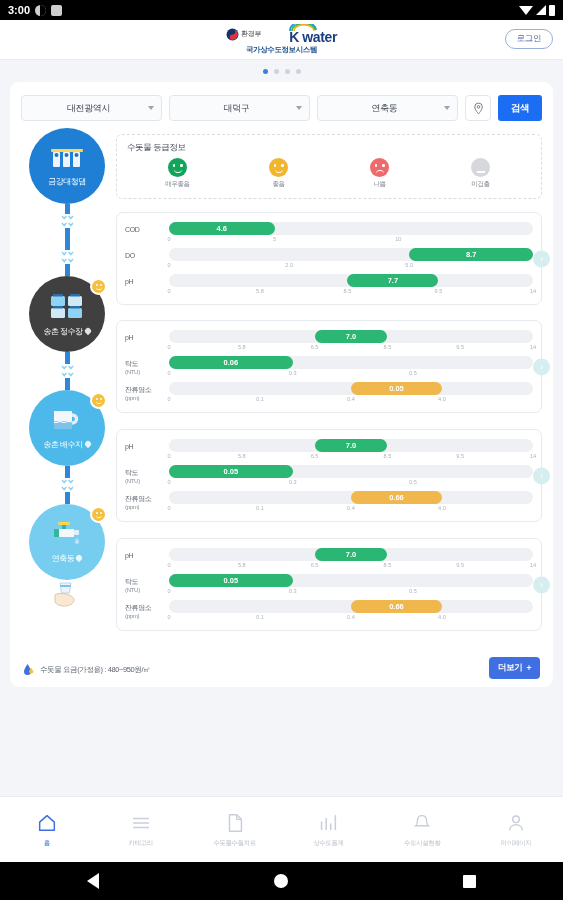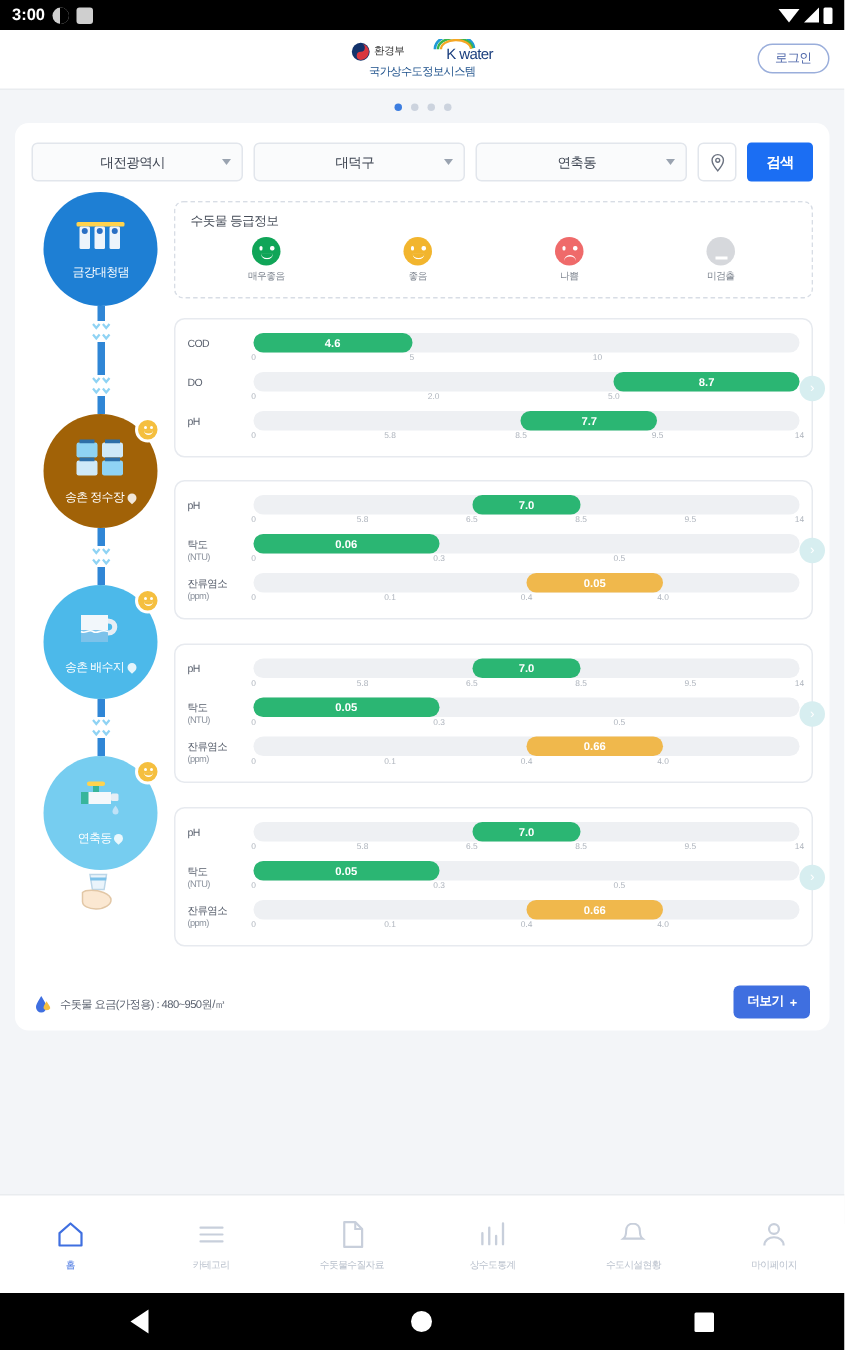--- a/index.html
+++ b/index.html
@@ -32,22 +32,22 @@
     display: flex; align-items: center; justify-content: center;
     border-bottom: 1px solid #e9ecef;
   }
   .logo-wrap { display: flex; flex-direction: column; align-items: center; gap: 1px; }
   .logo-row { display: flex; align-items: center; gap: 7px; }
   .moe { display: flex; align-items: center; gap: 2px; }
   .moe-mark { width: 13px; height: 13px; }
   .moe-txt { font-size: 7px; color: #333; letter-spacing: -0.3px; }
   .kw { display: flex; flex-direction: column; align-items: center; line-height: 1; }
   .kw-arc { width: 30px; height: 7px; }
-  .kw-txt { font-size: 10px; font-weight: normal; color: #1a3e7e; letter-spacing: -0.4px; margin-top: -1px; padding-left: 21px;}
-  .sys-name { font-size: 7.5px; color: #1b4f8a; font-weight: normal; letter-spacing: -0.4px; }
+  .kw-txt { font-size: 14px; font-weight: bold; color: #1a3e7e; letter-spacing: -0.4px; margin-top: -1px; padding-left: 21px;}
+  .sys-name { font-size: 7.5px; color: #1b4f8a; font-weight: bold; letter-spacing: -0.4px; }
   .login-btn {
     position: absolute; right: 10px; top: 9px;
     border: 1px solid #9aaedb; border-radius: 10px;
     padding: 3px 11px; font-size: 8.5px; color: #4a63a8;
     background: #fff; cursor: pointer; letter-spacing: -0.4px;
   }
 
   
   .page { background: #f3f5f8; height: 756px; position: relative; }
   .dots { display: flex; justify-content: center; gap: 6px; padding: 9px 0 8px; }
@@ -327,21 +327,21 @@
               <svg class="chev" viewBox="0 0 13 5">
                 <path d="M1 1l2.2 2.6L5.4 1M7.6 1l2.2 2.6L12 1" stroke="#8fd3f4" stroke-width="1.5" fill="none"></path>
               </svg>
               <svg class="chev" viewBox="0 0 13 5">
                 <path d="M1 1l2.2 2.6L5.4 1M7.6 1l2.2 2.6L12 1" stroke="#8fd3f4" stroke-width="1.5" fill="none"></path>
               </svg>
               <span class="pipe" style="height:12px"></span>
             </div>
           </div>
           <div class="node-wrap">
-            <div class="node" style="background: #a16207;">
+            <div class="node" style="background: #404040;">
               <span><svg width="34" height="28" viewBox="0 0 34 28">
                   <rect x="1" y="4" width="14" height="10" rx="1.5" fill="#8fd3f4"></rect>
                   <rect x="18" y="4" width="14" height="10" rx="1.5" fill="#cfe9f8"></rect>
                   <rect x="1" y="16" width="14" height="10" rx="1.5" fill="#cfe9f8"></rect>
                   <rect x="18" y="16" width="14" height="10" rx="1.5" fill="#8fd3f4"></rect>
                   <rect x="3" y="2" width="10" height="2.5" fill="#2e6fa8"></rect>
                   <rect x="20" y="2" width="10" height="2.5" fill="#2e6fa8"></rect>
                   <rect x="3" y="14" width="10" height="2.5" fill="#2e6fa8"></rect>
                   <rect x="20" y="14" width="10" height="2.5" fill="#2e6fa8"></rect>
                 </svg></span>

